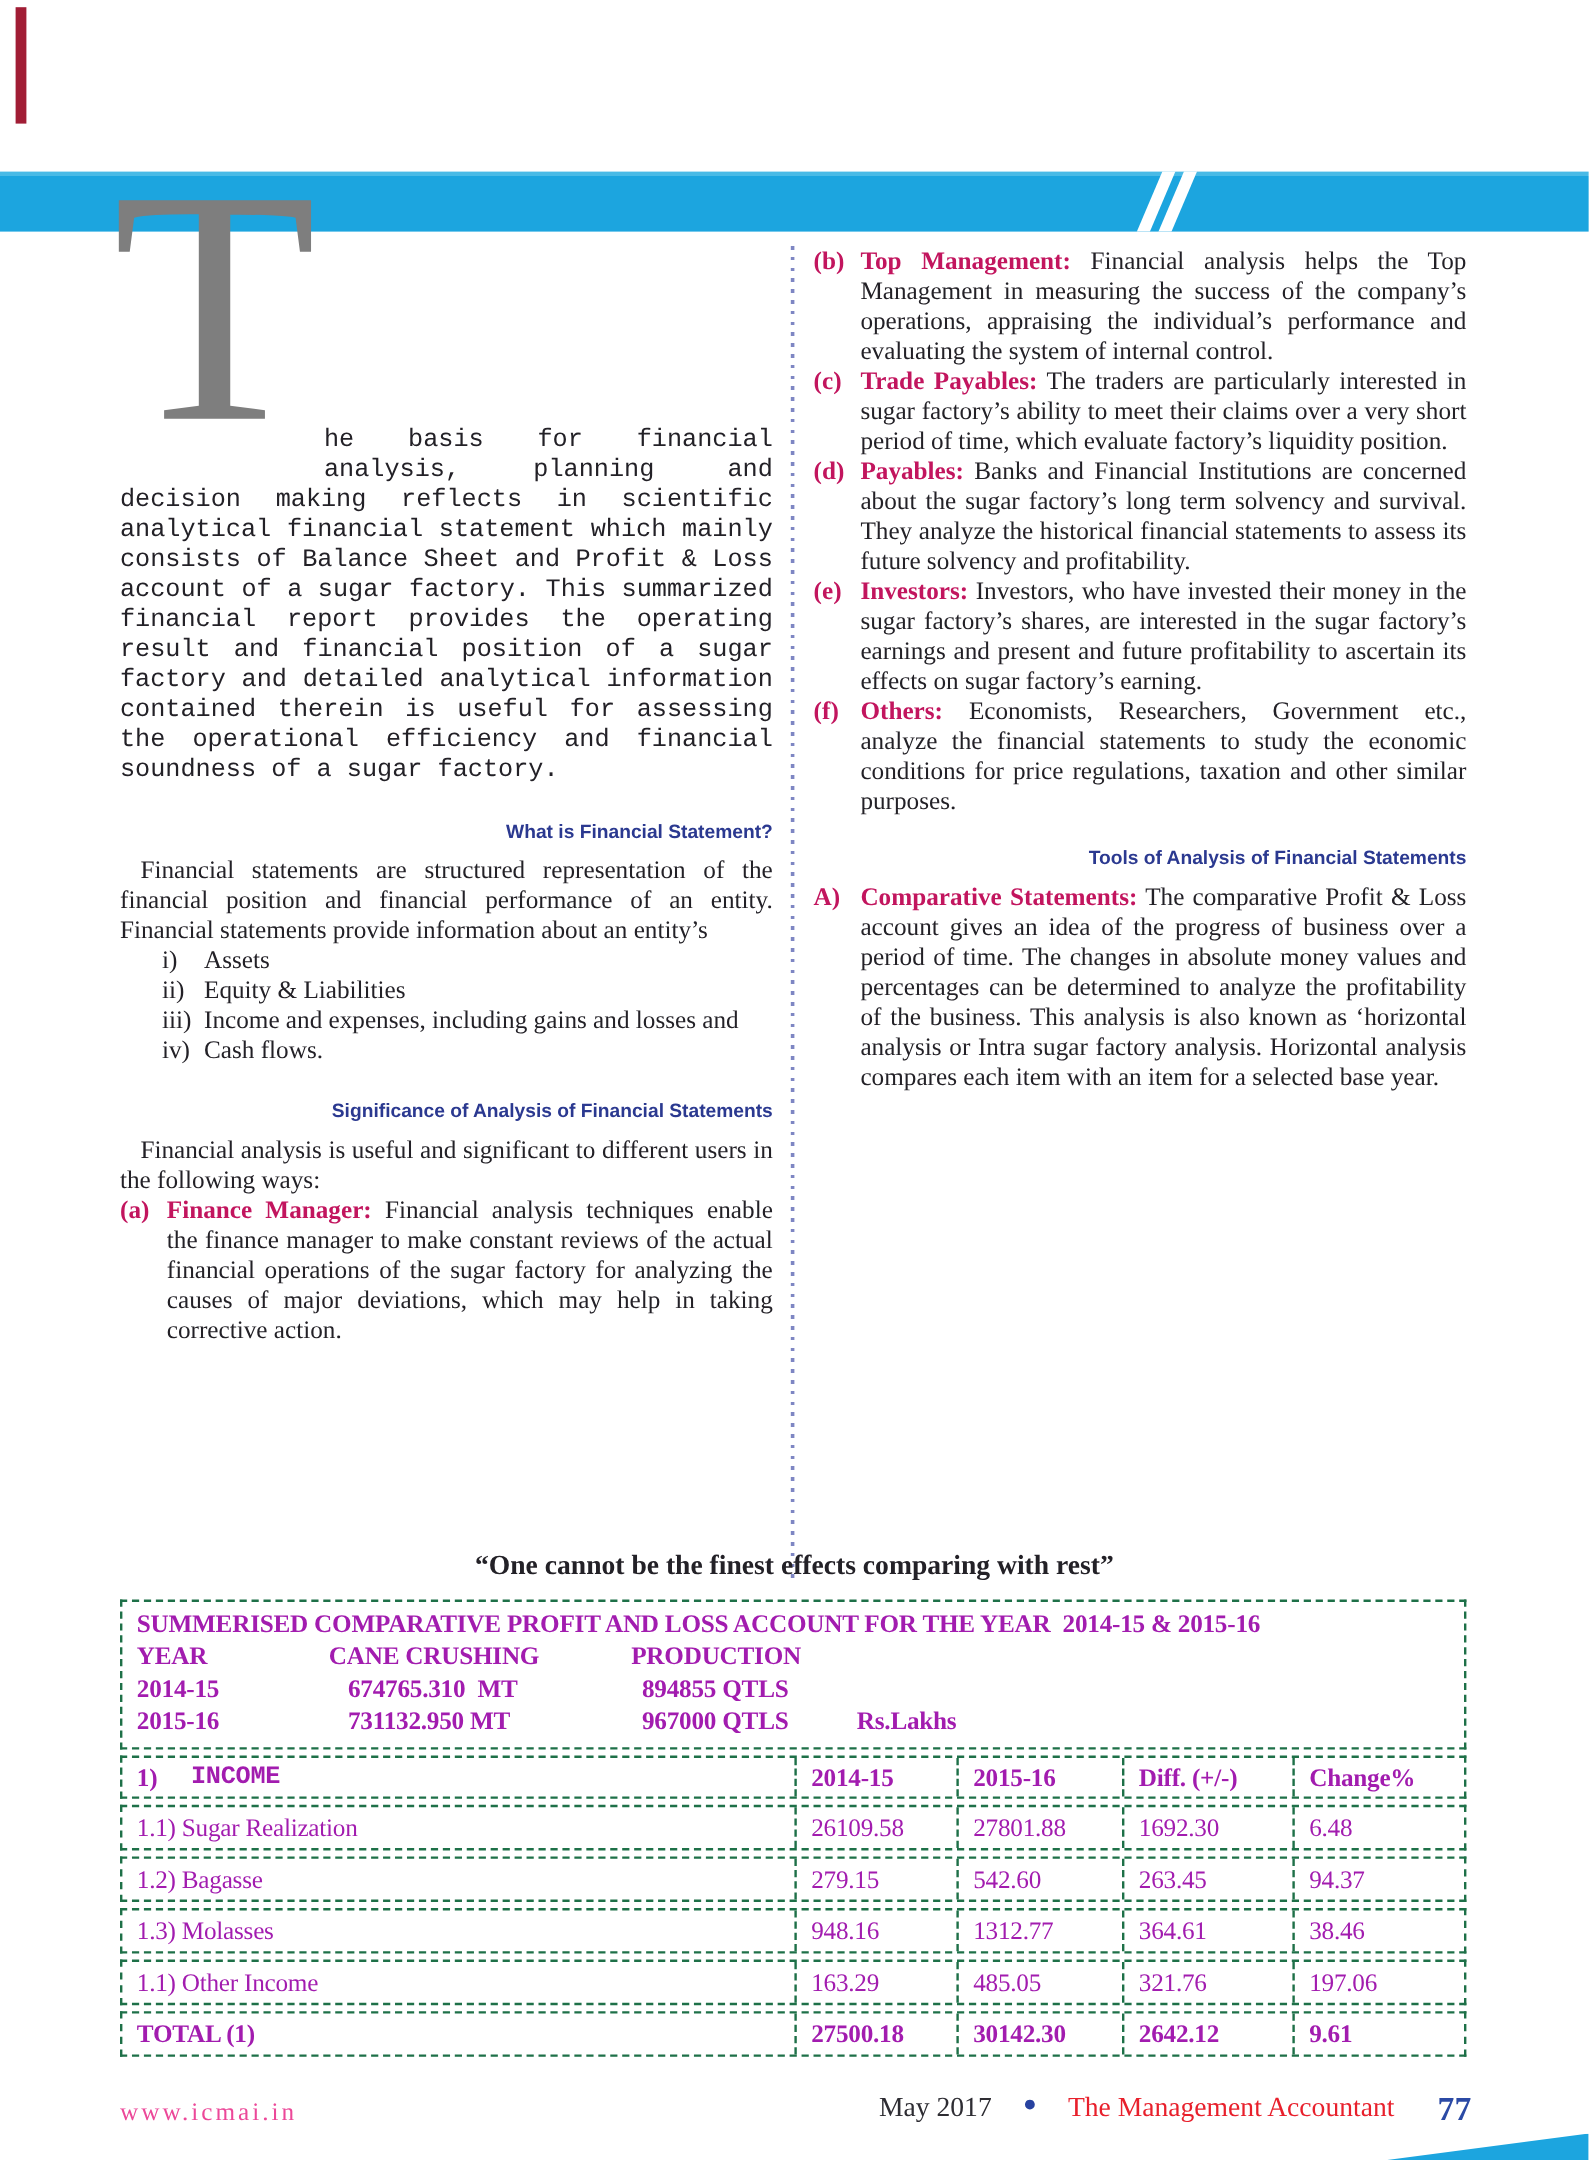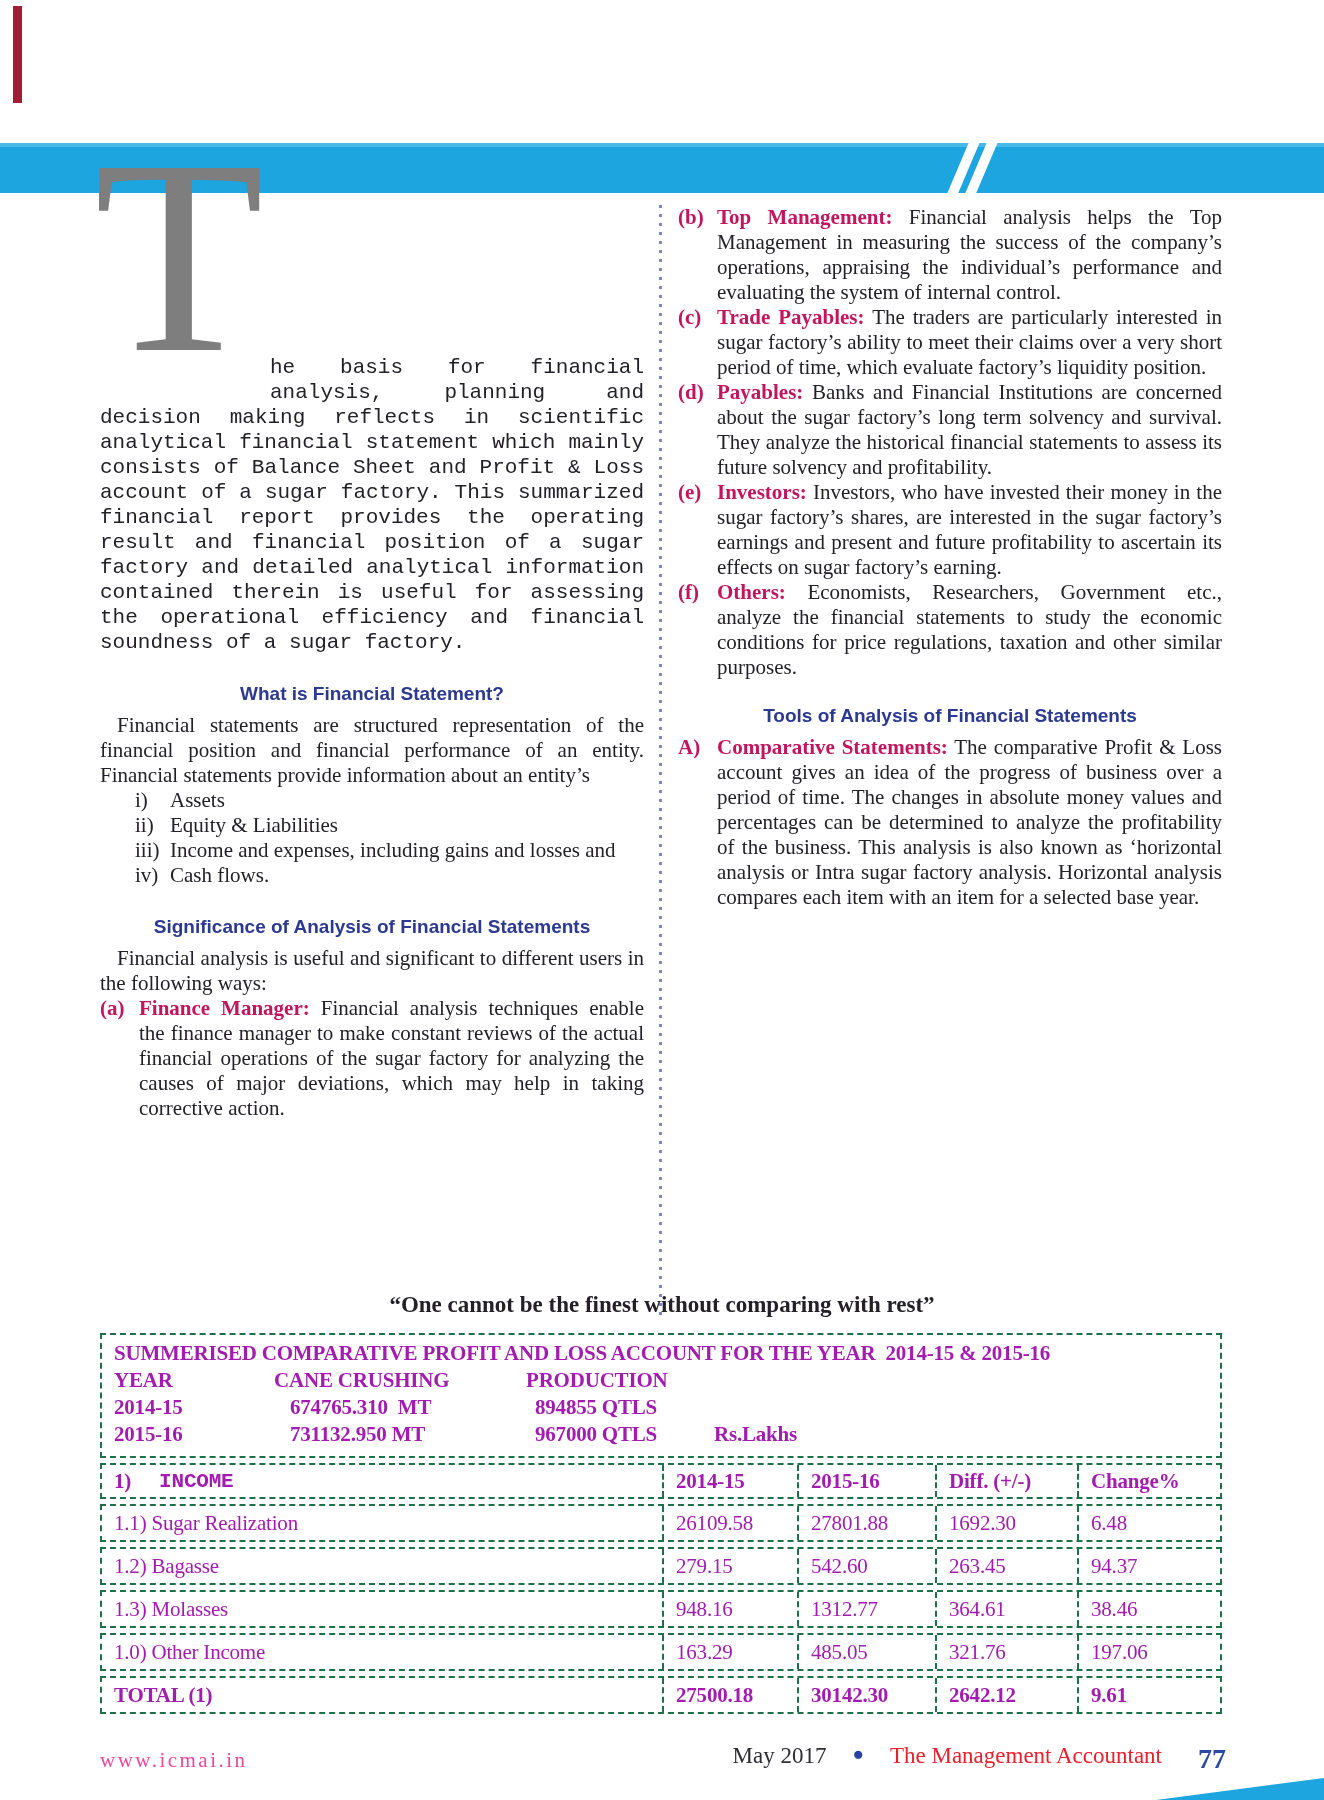--- a/index.html
+++ b/index.html
@@ -19,22 +19,22 @@
   
   .content{position:absolute;left:100px;top:205px;width:1122px;display:flex;gap:34px;
            font-size:21px;line-height:25px;text-align:justify;}
   .col{width:544px;position:relative;}
   .col-divider{position:absolute;left:659px;top:205px;width:3px;height:1112px;
        background:repeating-linear-gradient(to bottom,#7E86C3 0 3px,transparent 3px 9px);}
   .big-t{position:absolute;left:-6px;top:-88px;font-size:278px;line-height:1;color:#7E7E7E;}
   .t-spacer{float:left;width:170px;height:26px;}
   .intro{margin:150px 0 0 0;font-family:Liberation Mono, monospace;}
   p{margin:0;}
-  .h{font-family:"Liberation Sans",sans-serif;font-weight:bold;font-size:19px;color:#2B3990;
-     text-align:center;line-height:28px;margin:25px 0 5px 0;}
+  .h{font-family:"Liberation Sans",sans-serif;font-weight:bold;font-size:16px;color:#2B3990;
+     text-align:right;line-height:28px;margin:25px 0 5px 0;}
   .h.first-right{margin-top:22px;}
   .ind{text-indent:17px;}
   .lst{padding-left:70px;}
   .li{position:relative;}
   .li .m{position:absolute;left:-35px;}
   .hang{position:relative;padding-left:39px;}
   .mk,.lbl{font-weight:bold;color:#C2155E;}
   .hang .mk{position:absolute;left:0;}
   
   .quote{position:absolute;left:0;top:1292px;width:1324px;text-align:center;
@@ -116,21 +116,21 @@
       <span class="mk">(f)</span><span class="lbl">Others:</span> <span>Economists, Researchers, Government etc., analyze the financial statements to study the economic conditions for price regulations, taxation and other similar purposes.</span>
     </p>
 
     <div class="h first-right">Tools of Analysis of Financial Statements</div>
     <p class="hang">
       <span class="mk">A)</span><span class="lbl">Comparative Statements:</span> <span>The comparative Profit &amp; Loss account gives an idea of the progress of business over a period of time. The changes in absolute money values and percentages can be determined to analyze the profitability of the business. This analysis is also known as ‘horizontal analysis or Intra sugar factory analysis. Horizontal analysis compares each item with an item for a selected base year.</span>
     </p>
   </div>
 </div>
 
-<div class="quote">“One cannot be the finest without comparing with rest”</div>
+<div class="quote">“One cannot be the finest effects comparing with rest”</div>
 
 <div class="ftable">
   <div class="tbox thead-box">
     <div class="ttitle">SUMMERISED COMPARATIVE PROFIT AND LOSS ACCOUNT FOR THE YEAR  2014-15 &amp; 2015-16</div>
     <div class="meta-grid">
       <span>YEAR</span>
         <span>CANE CRUSHING</span>
         <span>PRODUCTION</span>
         <span></span>
       <span>2014-15</span>
@@ -170,21 +170,21 @@
       <div>94.37</div>
   </div>
   <div class="trow tbox">
     <div>1.3) Molasses</div>
       <div>948.16</div>
       <div>1312.77</div>
       <div>364.61</div>
       <div>38.46</div>
   </div>
   <div class="trow tbox">
-    <div>1.0) Other Income</div>
+    <div>1.1) Other Income</div>
       <div>163.29</div>
       <div>485.05</div>
       <div>321.76</div>
       <div>197.06</div>
   </div>
   <div class="trow tbox total">
     <div>TOTAL (1)</div>
       <div>27500.18</div>
       <div>30142.30</div>
       <div>2642.12</div>

